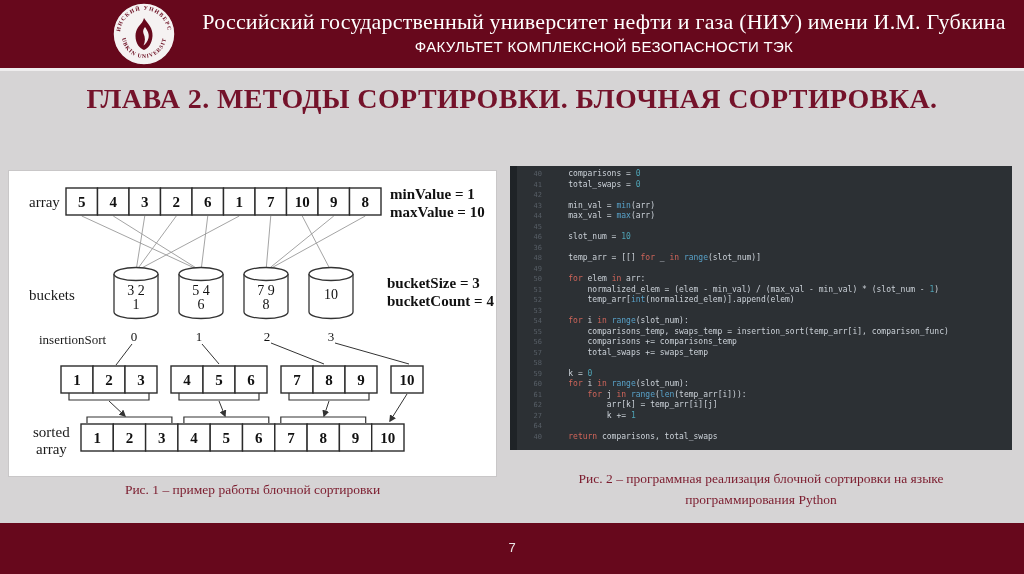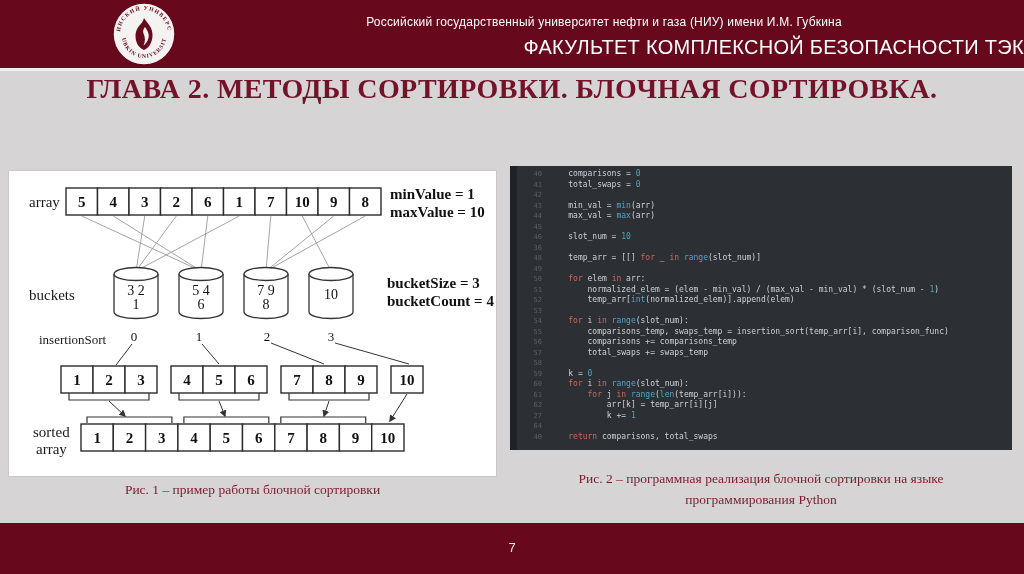--- a/index.html
+++ b/index.html
@@ -4,25 +4,25 @@
 <style>
   html,body{margin:0;padding:0;}
   .slide{position:relative;width:1024px;height:574px;background:#d6d4d5;overflow:hidden;
          font-family:"Liberation Sans",sans-serif;}
   
   .hdr{position:absolute;left:0;top:0;width:1024px;height:68px;background:#67081c;display:flex;align-items:center;}
   .hdr-sep{position:absolute;left:0;top:68px;width:1024px;height:3px;background:#efedee;}
   .logo{flex:none;margin-left:104px;width:80px;height:68px;position:relative;}
   .logo svg{position:absolute;left:8px;top:2px;}
   .hdr-text{flex:1;text-align:center;color:#ffffff;}
-  .h1line{font-size:12px;letter-spacing:.2px;line-height:26px;}
-  .h2line{font-size:20px;letter-spacing:.3px;line-height:24px;text-align:right;}
+  .h1line{font-size:22px;letter-spacing:.2px;line-height:26px;font-family:Liberation Serif, serif;}
+  .h2line{font-size:15px;letter-spacing:.3px;line-height:24px;}
   
   .body{position:absolute;left:0;top:71px;width:1024px;height:452px;}
-  .title{margin:0;padding-top:2px;text-align:center;
+  .title{margin:0;padding-top:12px;text-align:center;
          font-family:"Liberation Serif",serif;font-weight:bold;font-size:28px;
          letter-spacing:.4px;color:#74122a;}
   .fig1-box{position:absolute;left:8px;top:99px;width:489px;height:307px;background:#ffffff;
             border:1px solid #c9c7c8;box-sizing:border-box;}
   .fig2-box{position:absolute;left:510px;top:95px;width:502px;height:284px;background:#2c3034;overflow:hidden;}
   .fig2-box::before{content:"";position:absolute;left:0;top:0;bottom:0;width:7px;background:#1f2327;}
   .cap{position:absolute;margin:0;text-align:center;font-family:"Liberation Serif",serif;
        font-size:13.5px;line-height:21px;color:#7b1b2d;}
   .cap1{left:8px;top:408px;width:489px;}
   .cap2{left:526px;top:397px;width:470px;}

